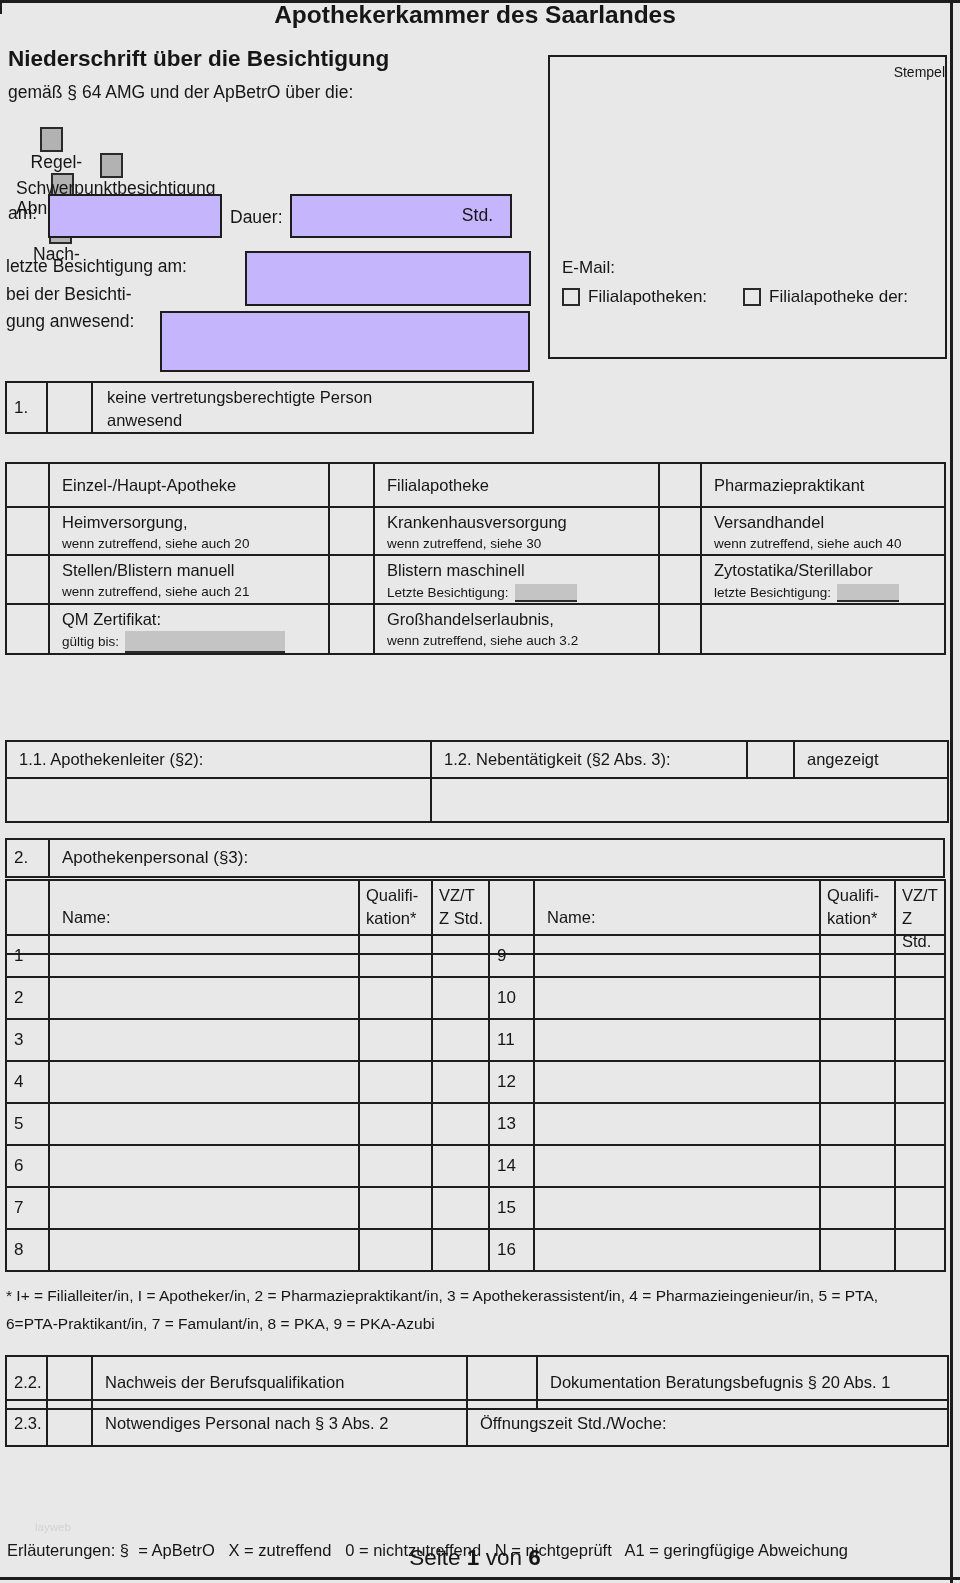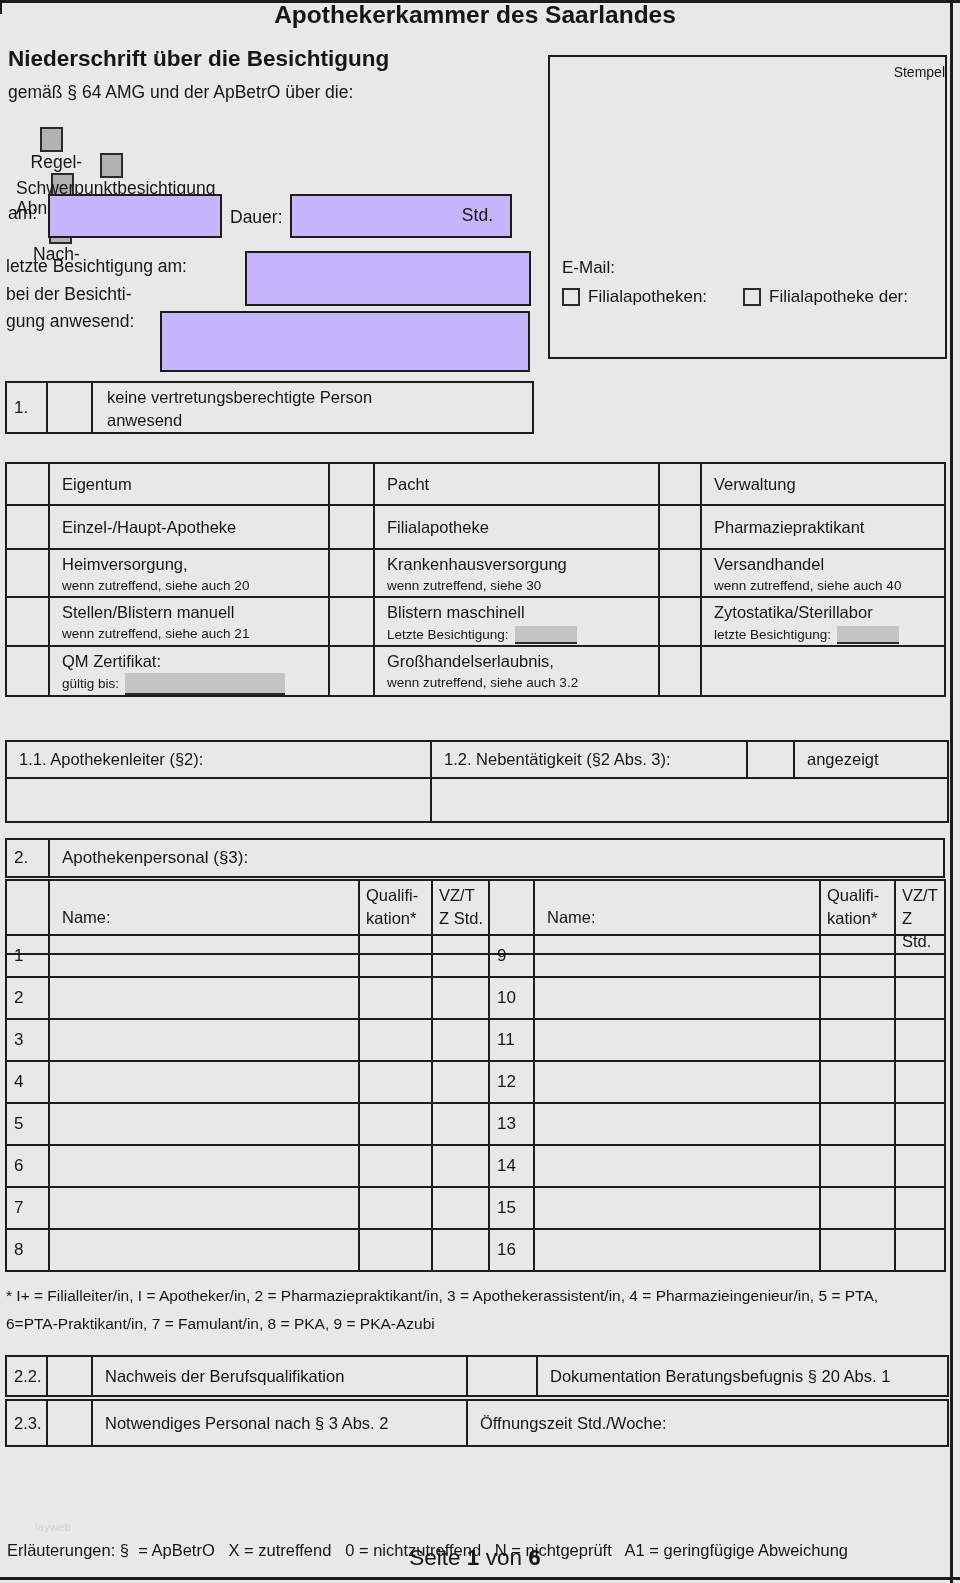--- a/index.html
+++ b/index.html
@@ -115,28 +115,20 @@
   <table style="left:5px;top:462px;width:941px;">
     <colgroup>
       <col style="width:43px;">
         <col style="width:280px;">
       <col style="width:45px;">
         <col style="width:285px;">
       <col style="width:42px;">
         <col>
     </colgroup>
     <tbody>
-        <tr style="height:42px;">
-      <td></td>
-      <td>Eigentum</td>
-      <td></td>
-      <td>Pacht</td>
-      <td></td>
-      <td>Verwaltung</td>
-    </tr>
     <tr style="height:44px;">
       <td></td>
       <td>Einzel-/Haupt-Apotheke</td>
       <td></td>
       <td>Filialapotheke</td>
       <td></td>
       <td>Pharmaziepraktikant</td>
     </tr>
     <tr style="height:48px;">
       <td></td>
@@ -362,21 +354,21 @@
 
   <table style="left:5px;top:1355px;width:944px;">
     <colgroup>
         <col style="width:41px;">
         <col style="width:45px;">
         <col style="width:375px;">
         <col style="width:70px;">
         <col>
       </colgroup>
     <tbody>
-        <tr style="height:40px;border-radius:10px;">
+        <tr style="height:53px;border-radius:10px;">
       <td class="num" style="font-size:16.5px;">2.2.</td>
       <td></td>
       <td>Nachweis der Berufsqualifikation</td>
       <td></td>
       <td>Dokumentation Beratungsbefugnis § 20 Abs. 1</td>
     </tr>
   </tbody>
     </table>
 
   <table style="left:5px;top:1399px;width:944px;">

